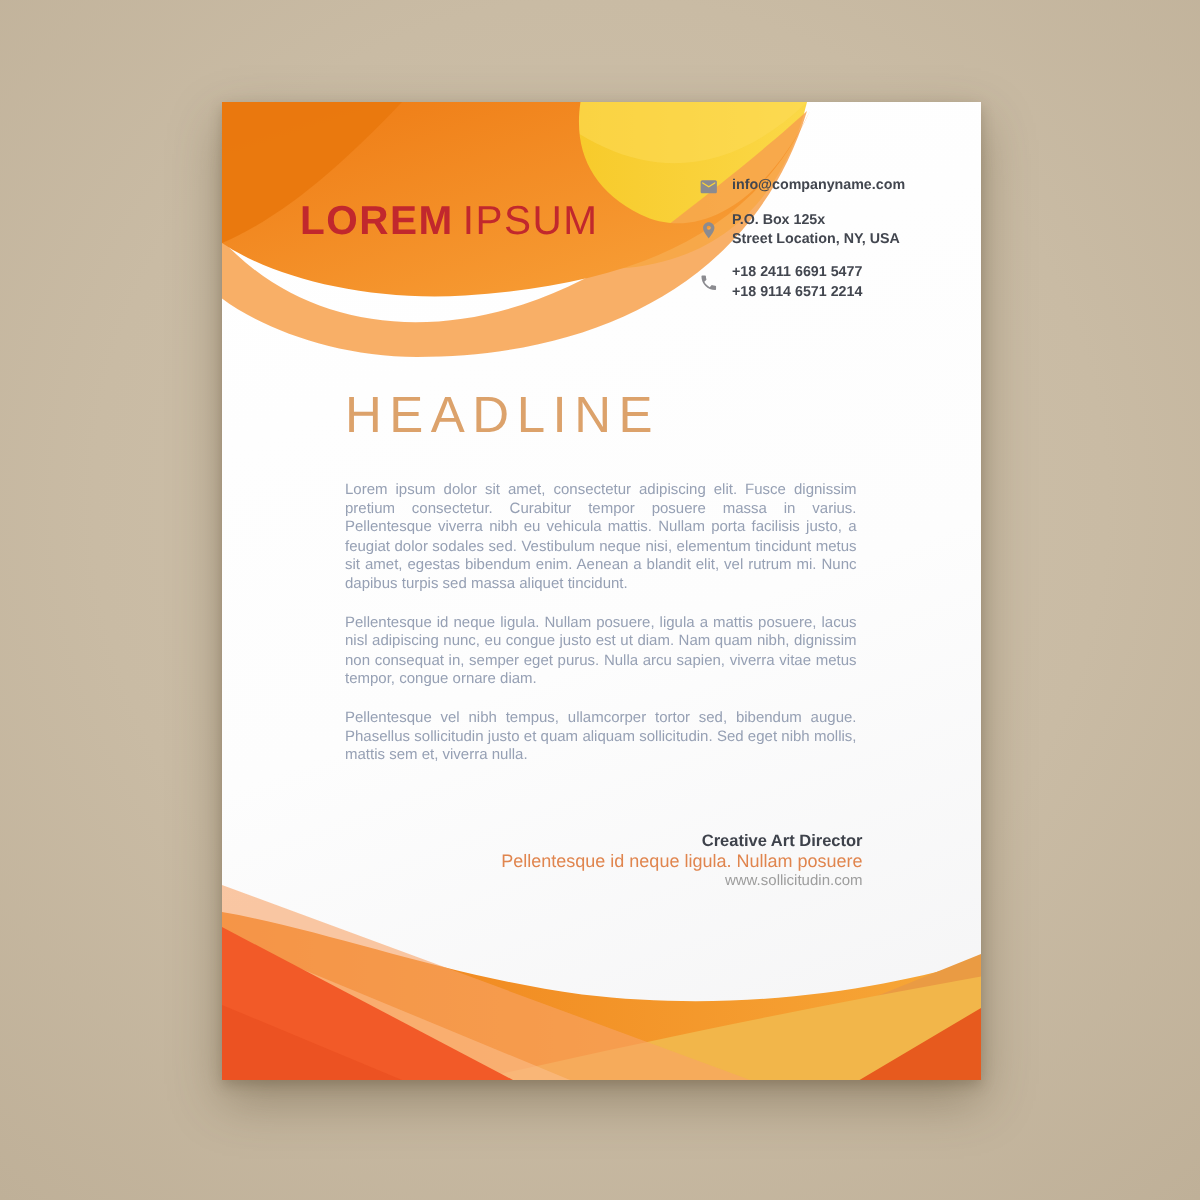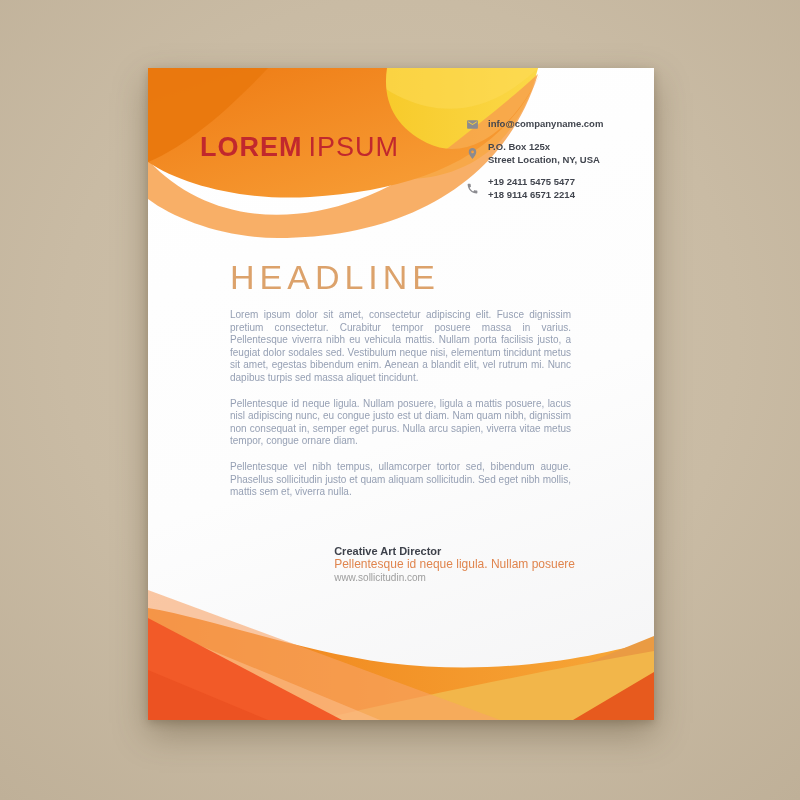--- a/index.html
+++ b/index.html
@@ -31,31 +31,31 @@
     color:#42464f;font-size:9.5px;font-weight:bold;line-height:12.5px;
   }
   .c-row{display:flex;align-items:center;margin-bottom:10px;}
   .c-ico{width:13px;height:13px;flex:0 0 13px;margin-right:9px;margin-top:0;fill:#8b8b90;}
   .c-txt{white-space:nowrap;}
 
   .content{
     position:absolute;left:82px;top:190px;width:341px;z-index:3;
   }
   .headline{
-    margin:0 0 12px 0;
+    margin:0 0 24px 0;
     font-size:34px;font-weight:100;letter-spacing:5px;
     color:#dca26b;white-space:nowrap;
   }
   .content p{
     margin:0 0 13px 0;
     font-size:10px;line-height:12.6px;
     color:#96a0b4;text-align:justify;
   }
   .signature{
-    position:absolute;right:79px;top:476px;z-index:3;text-align:left;white-space:nowrap;margin-left:10px;
+    position:absolute;right:79px;top:486px;z-index:3;text-align:right;white-space:nowrap;margin-left:10px;
   }
   .sig-title{font-size:11px;font-weight:bold;color:#3e424b;line-height:14px;}
   .sig-tag{font-size:12px;color:#e0854e;line-height:13px;}
   .sig-web{font-size:10px;color:#9d9d9d;line-height:13px;}
 </style>
 </head>
 <body>
 
 <div class="paper">
 
@@ -112,21 +112,21 @@
       <div class="c-txt">
         <div>P.O. Box 125x</div>
         <div>Street Location, NY, USA</div>
       </div>
     </div>
     <div class="c-row">
       <svg class="c-ico" viewBox="0 0 24 24">
         <path d="M6.6 10.8c1.4 2.8 3.8 5.1 6.6 6.6l2.2-2.2c.3-.3.7-.4 1-.2 1.1.4 2.3.6 3.6.6.6 0 1 .4 1 1V20c0 .6-.4 1-1 1C10.6 21 3 13.4 3 4c0-.6.4-1 1-1h3.5c.6 0 1 .4 1 1 0 1.2.2 2.4.6 3.6.1.3 0 .7-.2 1l-2.3 2.2z"></path>
       </svg>
       <div class="c-txt">
-        <div>+19 2411 5475 5477</div>
+        <div>+18 2411 6691 5477</div>
         <div>+18 9114 6571 2214</div>
       </div>
     </div>
   </div>
 
   <div class="content">
     <h1 class="headline">HEADLINE</h1>
     <p>Lorem ipsum dolor sit amet, consectetur adipiscing elit. Fusce dignissim pretium consectetur. Curabitur tempor posuere massa in varius. Pellentesque viverra nibh eu vehicula mattis. Nullam porta facilisis justo, a feugiat dolor sodales sed. Vestibulum neque nisi, elementum tincidunt metus sit amet, egestas bibendum enim. Aenean a blandit elit, vel rutrum mi. Nunc dapibus turpis sed massa aliquet tincidunt.</p>
     <p>Pellentesque id neque ligula. Nullam posuere, ligula a mattis posuere, lacus nisl adipiscing nunc, eu congue justo est ut diam. Nam quam nibh, dignissim non consequat in, semper eget purus. Nulla arcu sapien, viverra vitae metus tempor, congue ornare diam.</p>
     <p>Pellentesque vel nibh tempus, ullamcorper tortor sed, bibendum augue. Phasellus sollicitudin justo et quam aliquam sollicitudin. Sed eget nibh mollis, mattis sem et, viverra nulla.</p>

